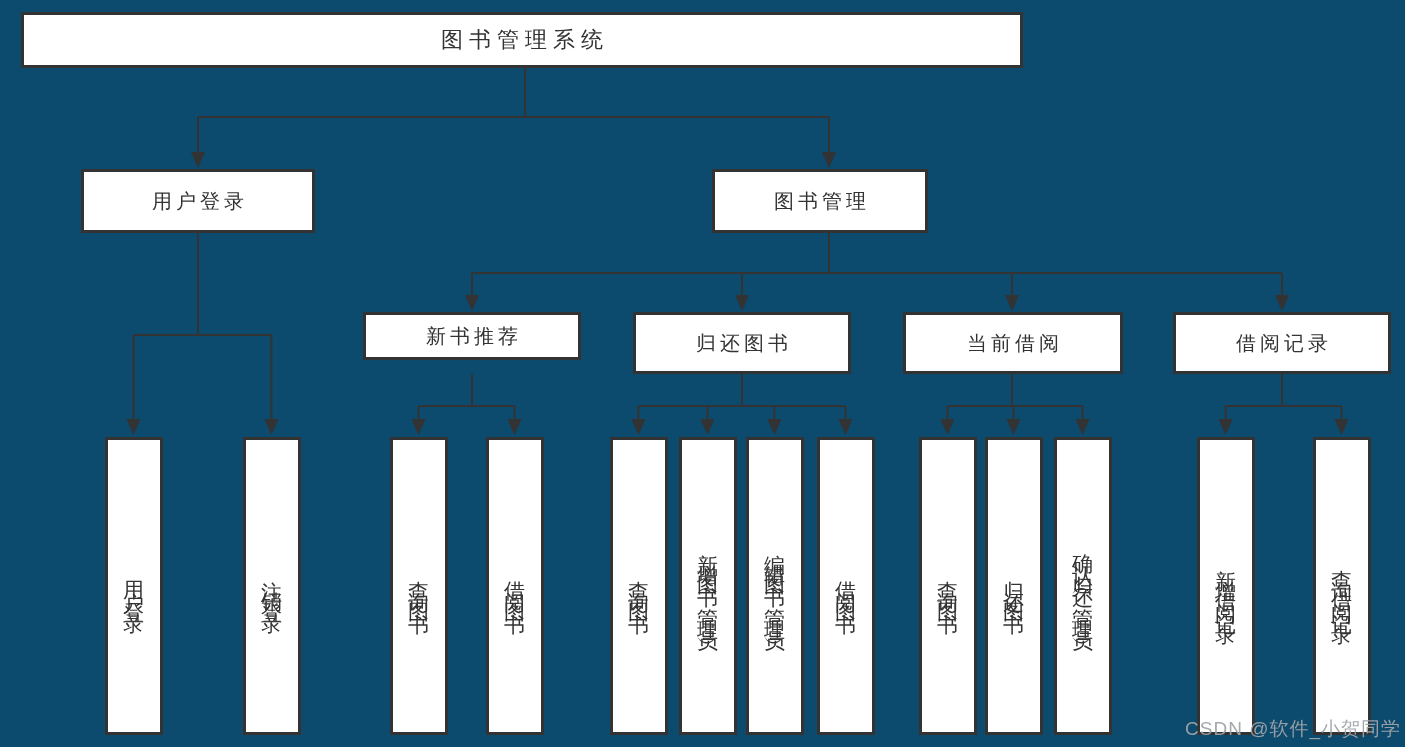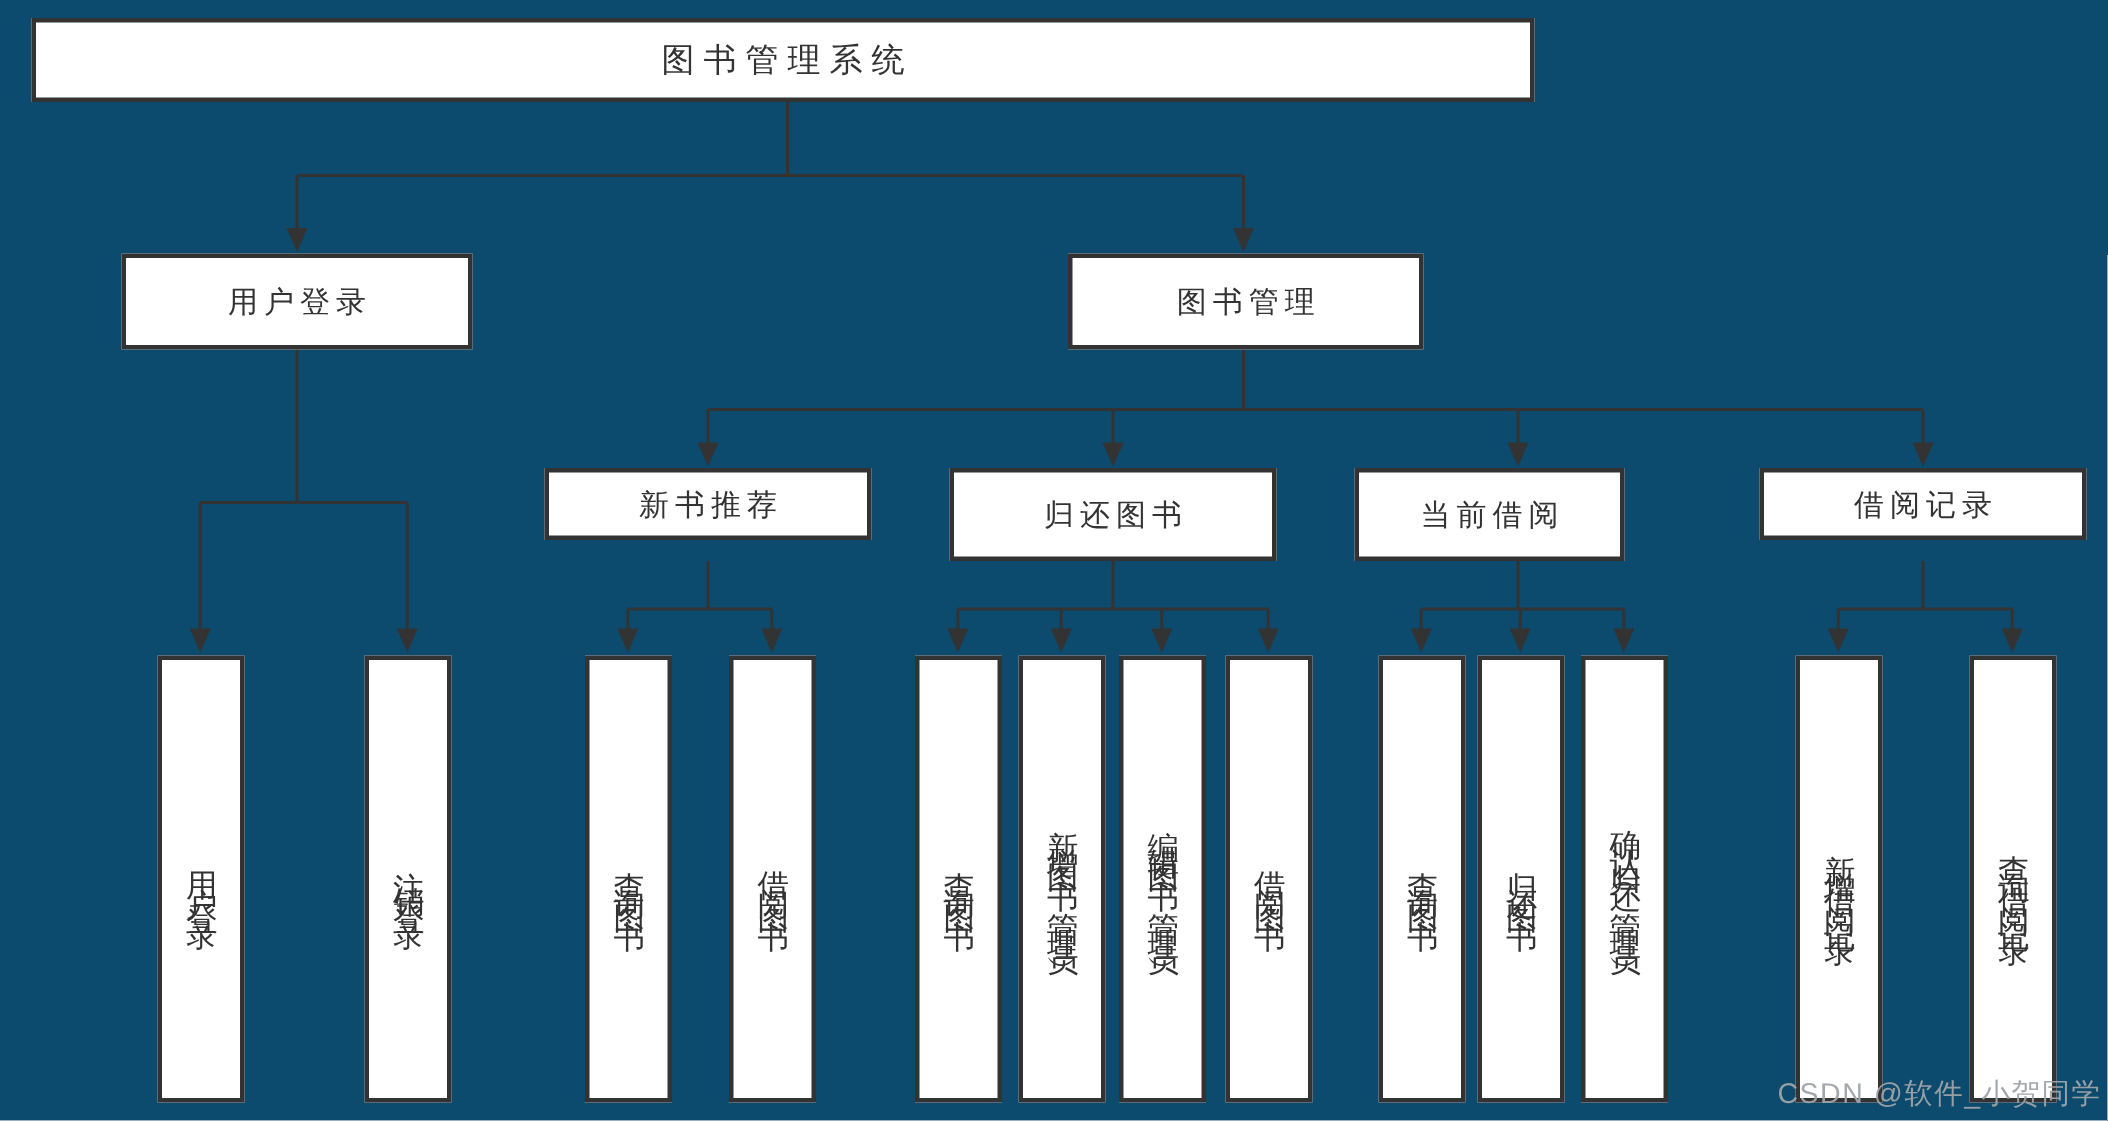--- a/index.html
+++ b/index.html
@@ -89,34 +89,34 @@
     <polygon points="1341.5,435 1334.5,419 1348.5,419"></polygon>
   </svg>
 
   <div class="node root-box" style="left:21px;top:12px;width:1002px;height:56px;">
     <span class="lbl">图书管理系统</span>
   </div>
 
   <div class="node" style="left:81px;top:169px;width:234px;height:64px;">
     <span class="lbl">用户登录</span>
   </div>
-  <div class="node" style="left:712px;top:169px;width:237px;height:64px;">
+  <div class="node" style="left:712px;top:169px;width:216px;height:64px;">
     <span class="lbl">图书管理</span>
   </div>
 
   <div class="node" style="left:363px;top:312px;width:218px;height:48px;">
     <span class="lbl">新书推荐</span>
   </div>
   <div class="node" style="left:633px;top:312px;width:218px;height:62px;">
     <span class="lbl">归还图书</span>
   </div>
-  <div class="node" style="left:903px;top:312px;width:180px;height:62px;">
+  <div class="node" style="left:903px;top:312px;width:220px;height:62px;">
     <span class="lbl">当前借阅</span>
   </div>
-  <div class="node" style="left:1173px;top:312px;width:218px;height:48px;">
+  <div class="node" style="left:1173px;top:312px;width:218px;height:62px;">
     <span class="lbl">借阅记录</span>
   </div>
 
   <div class="node leaf" style="left:105px;top:437px;width:58px;height:298px;">
     <span class="lbl">用户登录</span>
   </div>
   <div class="node leaf" style="left:243px;top:437px;width:58px;height:298px;">
     <span class="lbl">注销登录</span>
   </div>
 

